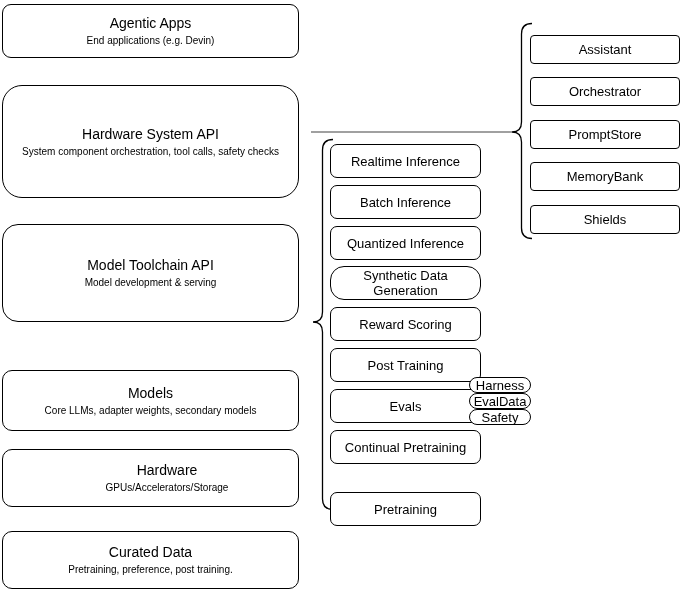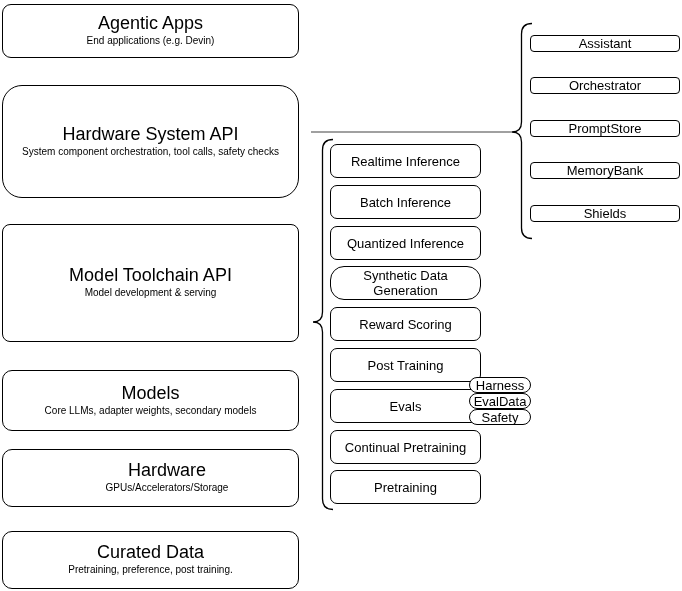--- a/index.html
+++ b/index.html
@@ -25,42 +25,42 @@
     border: 1px solid #000000;
     background: #ffffff;
     display: flex;
     flex-direction: column;
     align-items: center;
     justify-content: center;
     gap: 3px;
     box-sizing: border-box;
     text-align: center;
   }
-  .lbox .title { font-size: 18px; line-height: 17px; }
+  .lbox .title { font-size: 14px; line-height: 17px; }
   .lbox .sub   { font-size: 10px; line-height: 12px; }
   .mbox {
     position: absolute;
     left: 330px;
     width: 151px;
     height: 34px;
     border: 1px solid #000000;
     border-radius: 7px;
     background: #ffffff;
     display: flex;
     align-items: center;
     justify-content: center;
     font-size: 13px;
     box-sizing: border-box;
     text-align: center;
   }
   .rbox {
     position: absolute;
     left: 530px;
     width: 150px;
-    height: 17px;
+    height: 29px;
     border: 1px solid #000000;
     border-radius: 4px;
     background: #ffffff;
     display: flex;
     align-items: center;
     justify-content: center;
     font-size: 13px;
     box-sizing: border-box;
     text-align: center;
   }
@@ -96,21 +96,21 @@
   </svg>
 
   <div class="lbox" style="top:4px;   height:54px;  border-radius:9px;">
     <div class="title">Agentic Apps</div>
     <div class="sub">End applications (e.g. Devin)</div>
   </div>
   <div class="lbox" style="top:85px;  height:113px; border-radius:20px;">
     <div class="title">Hardware System API</div>
     <div class="sub">System component orchestration, tool calls, safety checks</div>
   </div>
-  <div class="lbox" style="top:224px; height:118px; border-radius:8px;">
+  <div class="lbox" style="top:224px; height:98px; border-radius:16px;">
     <div class="title">Model Toolchain API</div>
     <div class="sub">Model development &amp; serving</div>
   </div>
   <div class="lbox" style="top:370px; height:61px;  border-radius:10px;">
     <div class="title">Models</div>
     <div class="sub">Core LLMs, adapter weights, secondary models</div>
   </div>
   <div class="lbox" style="top:449px; height:58px;  border-radius:10px;padding-left:33px;">
     <div class="title">Hardware</div>
     <div class="sub">GPUs/Accelerators/Storage</div>
@@ -121,21 +121,21 @@
   </div>
 
   <div class="mbox" style="top:144px;">Realtime Inference</div>
   <div class="mbox" style="top:185px;">Batch Inference</div>
   <div class="mbox" style="top:226px;">Quantized Inference</div>
   <div class="mbox" style="top:266px;border-radius:14px;">Synthetic Data Generation</div>
   <div class="mbox" style="top:307px;">Reward Scoring</div>
   <div class="mbox" style="top:348px;">Post Training</div>
   <div class="mbox" style="top:389px;">Evals</div>
   <div class="mbox" style="top:430px;">Continual Pretraining</div>
-  <div class="mbox" style="top:470px;">Pretraining</div>
+  <div class="mbox" style="top:492px;">Pretraining</div>
 
   <div class="pill" style="top:377px;">Harness</div>
   <div class="pill" style="top:393px;">EvalData</div>
   <div class="pill" style="top:409px;">Safety</div>
 
   <div class="rbox" style="top:35px;">Assistant</div>
   <div class="rbox" style="top:77px;">Orchestrator</div>
   <div class="rbox" style="top:120px;">PromptStore</div>
   <div class="rbox" style="top:162px;">MemoryBank</div>
   <div class="rbox" style="top:205px;">Shields</div>

